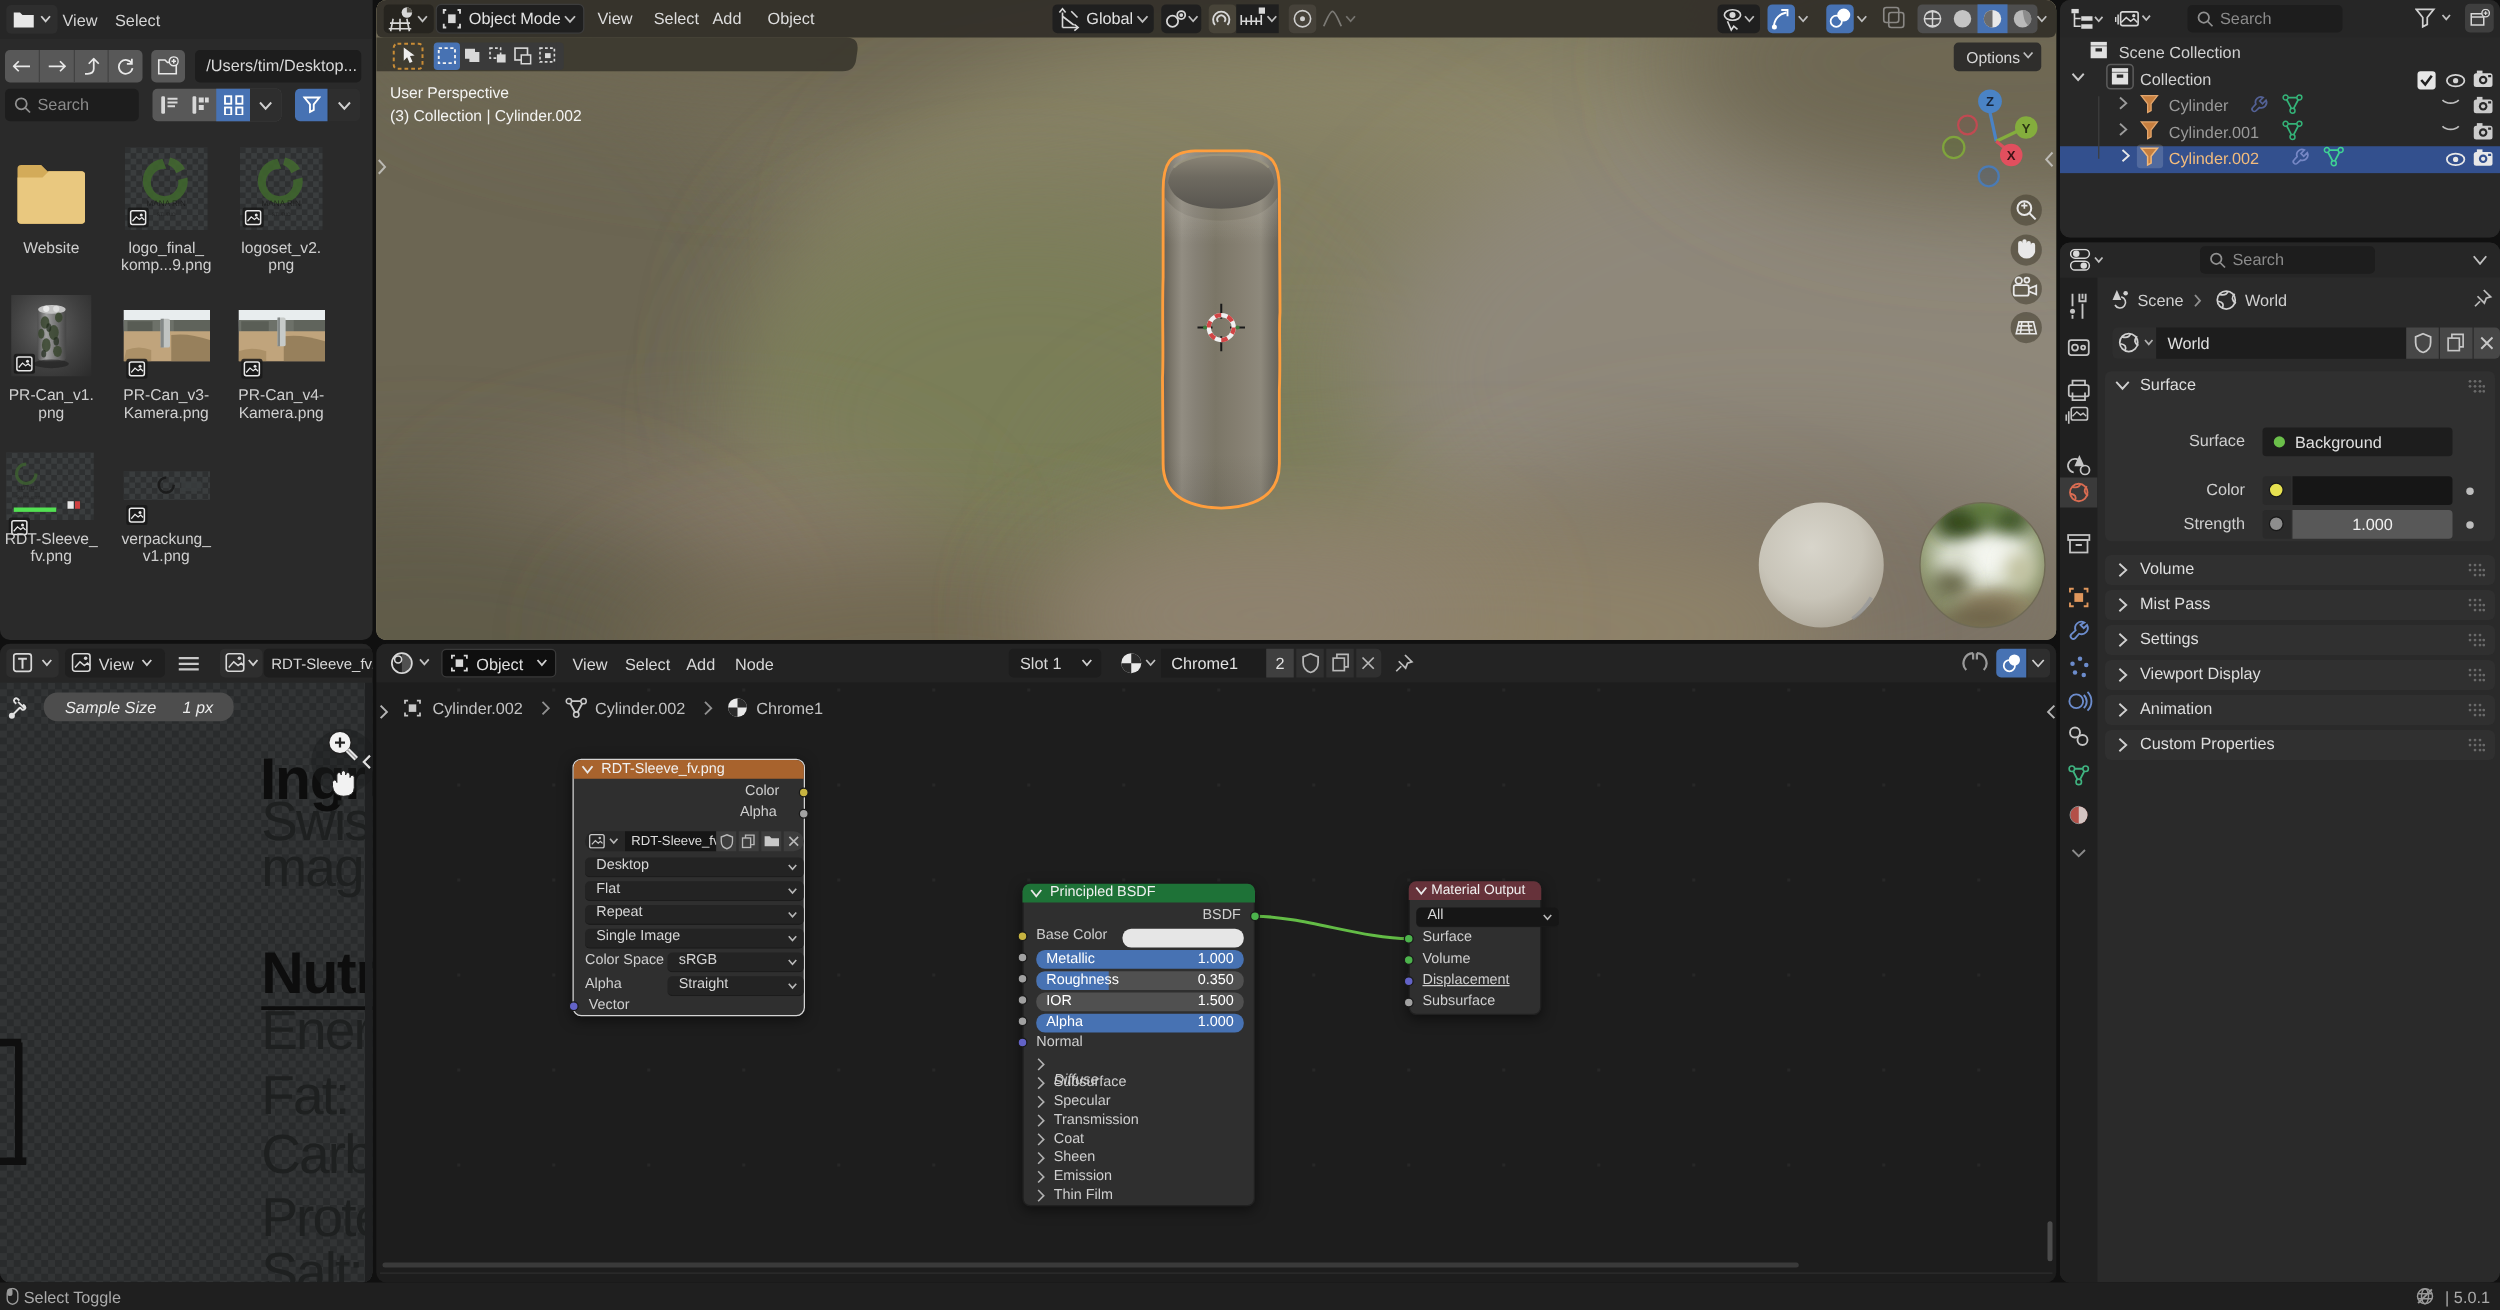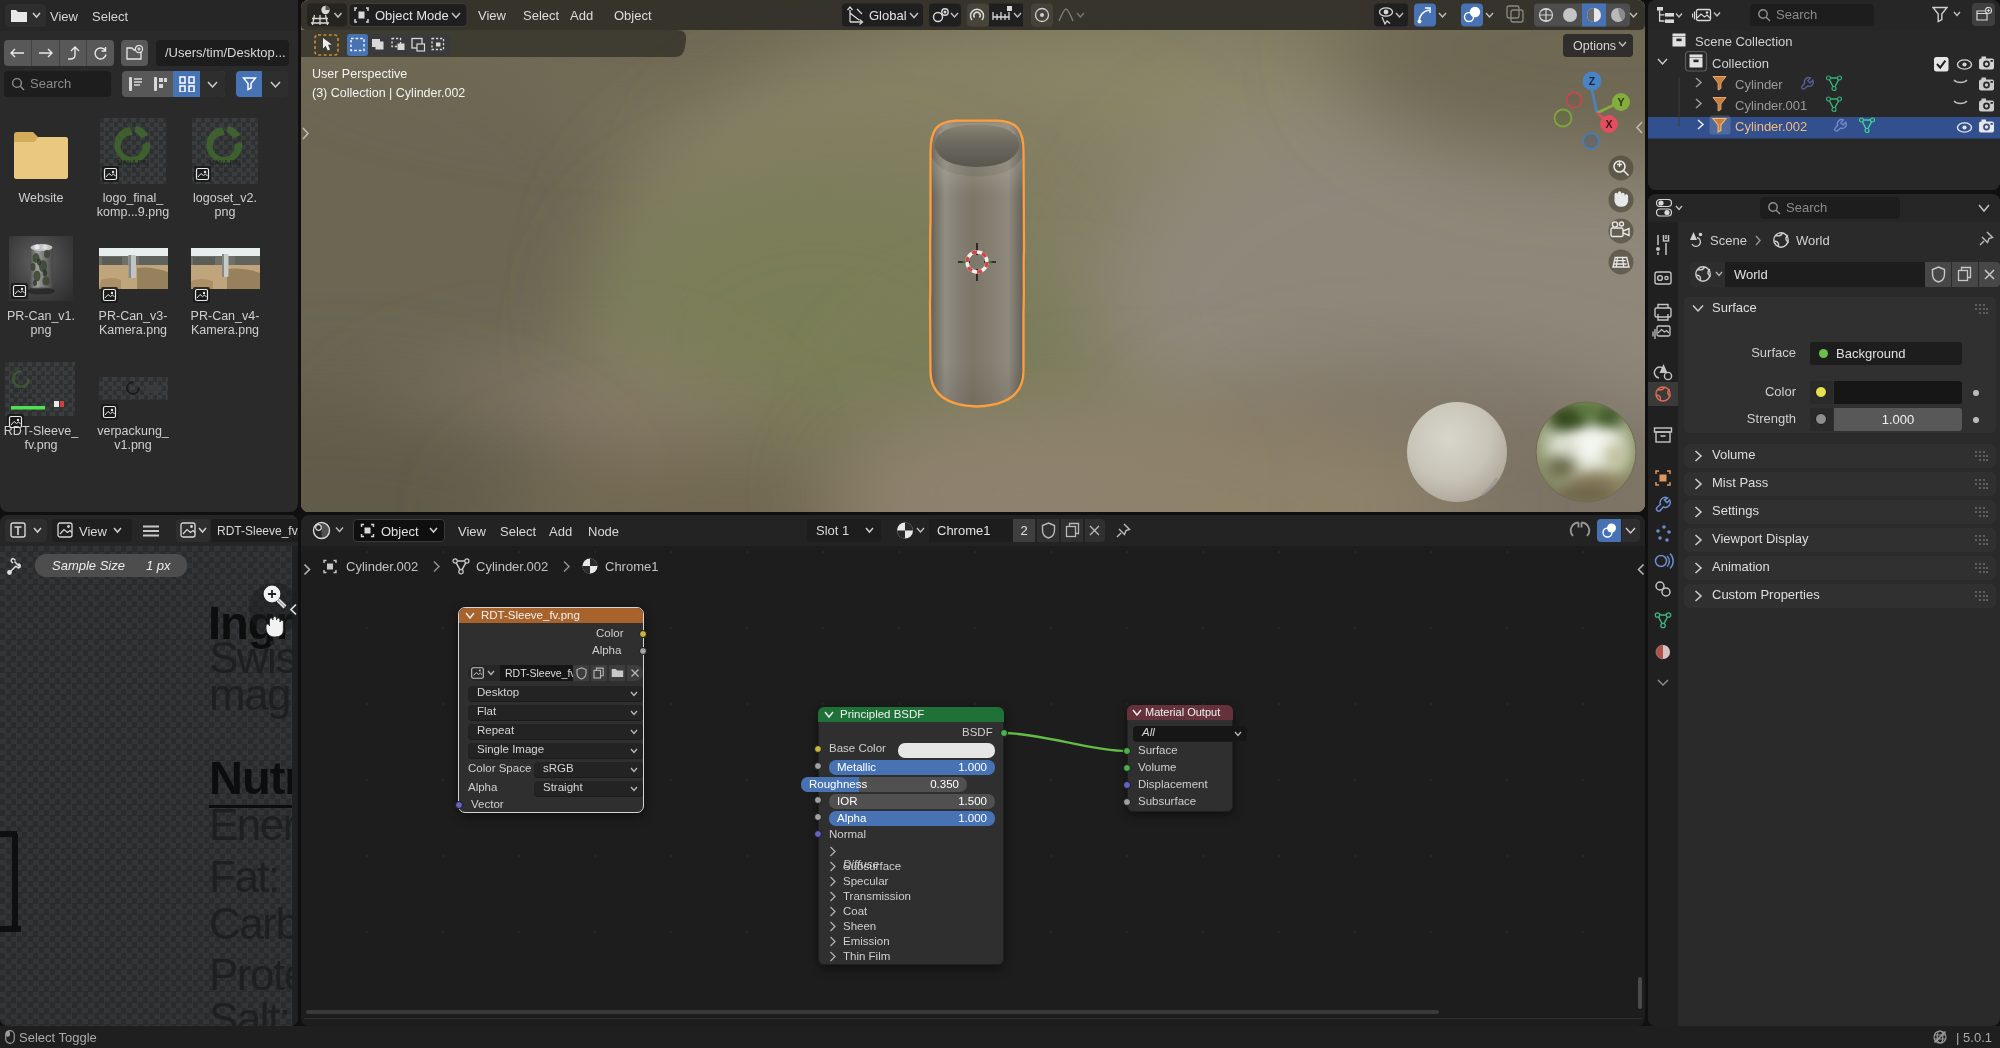--- a/index.html
+++ b/index.html
@@ -1285,21 +1285,21 @@
   <div class="sock" style="left:699px;top:214px;background:#4cb34c;"></div>
   <div class="sock" style="left:513px;top:230px;background:#c7b340;"></div>
   <div class="nlbl" style="left:528px;top:227px;">Base Color</div>
   <div class="abs" style="left:597px;top:228px;width:97px;height:14.5px;background:#e6e6e6;border-radius:7px;"></div>
   <div class="sock" style="left:513px;top:247px;background:#a1a1a1;"></div>
   <div class="abs" style="left:528px;top:245px;width:166px;height:14.5px;background:#4772b3;border-radius:7px;">
     <div class="nlbl" style="left:8px;top:0.5px;color:#fff;">Metallic</div>
     <div class="nlbl" style="right:8px;top:0.5px;color:#fff;">1.000</div>
   </div>
   <div class="sock" style="left:513px;top:264px;background:#a1a1a1;"></div>
-  <div class="abs" style="left:500px;top:262px;width:166px;height:14.5px;background:#505050;border-radius:7px;overflow:hidden;">
+  <div class="abs" style="left:528px;top:262px;width:166px;height:14.5px;background:#505050;border-radius:7px;overflow:hidden;">
     <div class="abs" style="left:0;top:0;width:58px;height:14.5px;background:#4772b3;"></div>
     <div class="nlbl" style="left:8px;top:0.5px;color:#fff;">Roughness</div>
     <div class="nlbl" style="right:8px;top:0.5px;color:#fff;">0.350</div>
   </div>
   <div class="sock" style="left:513px;top:281px;background:#a1a1a1;"></div>
   <div class="abs" style="left:528px;top:279px;width:166px;height:14.5px;background:#505050;border-radius:7px;">
     <div class="nlbl" style="left:8px;top:0.5px;color:#fff;">IOR</div>
     <div class="nlbl" style="right:8px;top:0.5px;color:#fff;">1.500</div>
   </div>
   <div class="sock" style="left:513px;top:298px;background:#a1a1a1;"></div>
@@ -1331,32 +1331,32 @@
   </svg>
 
   
   <div class="abs" style="left:826px;top:190px;width:106px;height:107px;background:rgba(48,48,48,0.97);border-radius:6px;border:1px solid #202020;box-shadow:0 3px 10px rgba(0,0,0,0.5);"></div>
   <div class="abs" style="left:826px;top:190px;width:106px;height:15px;background:#66323a;border-radius:6px 6px 0 0;">
     <svg class="abs" style="left:5px;top:4px" width="10" height="8">
           <path d="M1 1 L5 6 L9 1" stroke="#e8e8e8" stroke-width="1.5" fill="none"></path>
         </svg>
     <div class="abs txt" style="left:18px;top:0.5px;font-size:11px;color:#f0f0f0;">Material Output</div>
   </div>
-  <div class="ndrop" style="left:832px;top:211px;width:114px;background:#161616;font-style:italic;">
+  <div class="ndrop" style="left:832px;top:211px;width:114px;background:#161616;">
         <div class="dt">All</div>
         <svg width="8" height="6">
           <path d="M1 1 L4 4.5 L7 1" stroke="#b8b8b8" stroke-width="1.3" fill="none"></path>
         </svg>
       </div>
   <div class="sock" style="left:822px;top:232px;background:#4cb34c;"></div>
   <div class="nlbl" style="left:837px;top:229px;">Surface</div>
   <div class="sock" style="left:822px;top:249px;background:#4cb34c;"></div>
   <div class="nlbl" style="left:837px;top:246px;">Volume</div>
   <div class="sock" style="left:822px;top:266px;background:#6363c7;"></div>
-  <div class="nlbl" style="left:837px;top:263px;">Displacement</div>
+  <div class="nlbl" style="left:837px;top:263px;text-decoration:underline;">Displacement</div>
   <div class="sock" style="left:822px;top:283px;background:#a1a1a1;"></div>
   <div class="nlbl" style="left:837px;top:280px;">Subsurface</div>
 </path></div>
 
 <div class="panel" id="statusbar" style="left:0; top:1026px; width:2000px; height:22px; background:#1f1f1f;">
   <svg class="abs" style="left:5px;top:4px" width="10" height="14" viewBox="0 0 10 14">
       <rect x="0.7" y="0.7" width="8.6" height="12.6" rx="4.3" fill="none" stroke="#9a9a9a" stroke-width="1.2"></rect>
       <rect x="0.7" y="0.7" width="4.3" height="6" rx="2" fill="#9a9a9a"></rect>
     </svg>
   <div class="abs txt" style="left:19px;top:4px;color:#aaaaaa;">Select Toggle</div>

